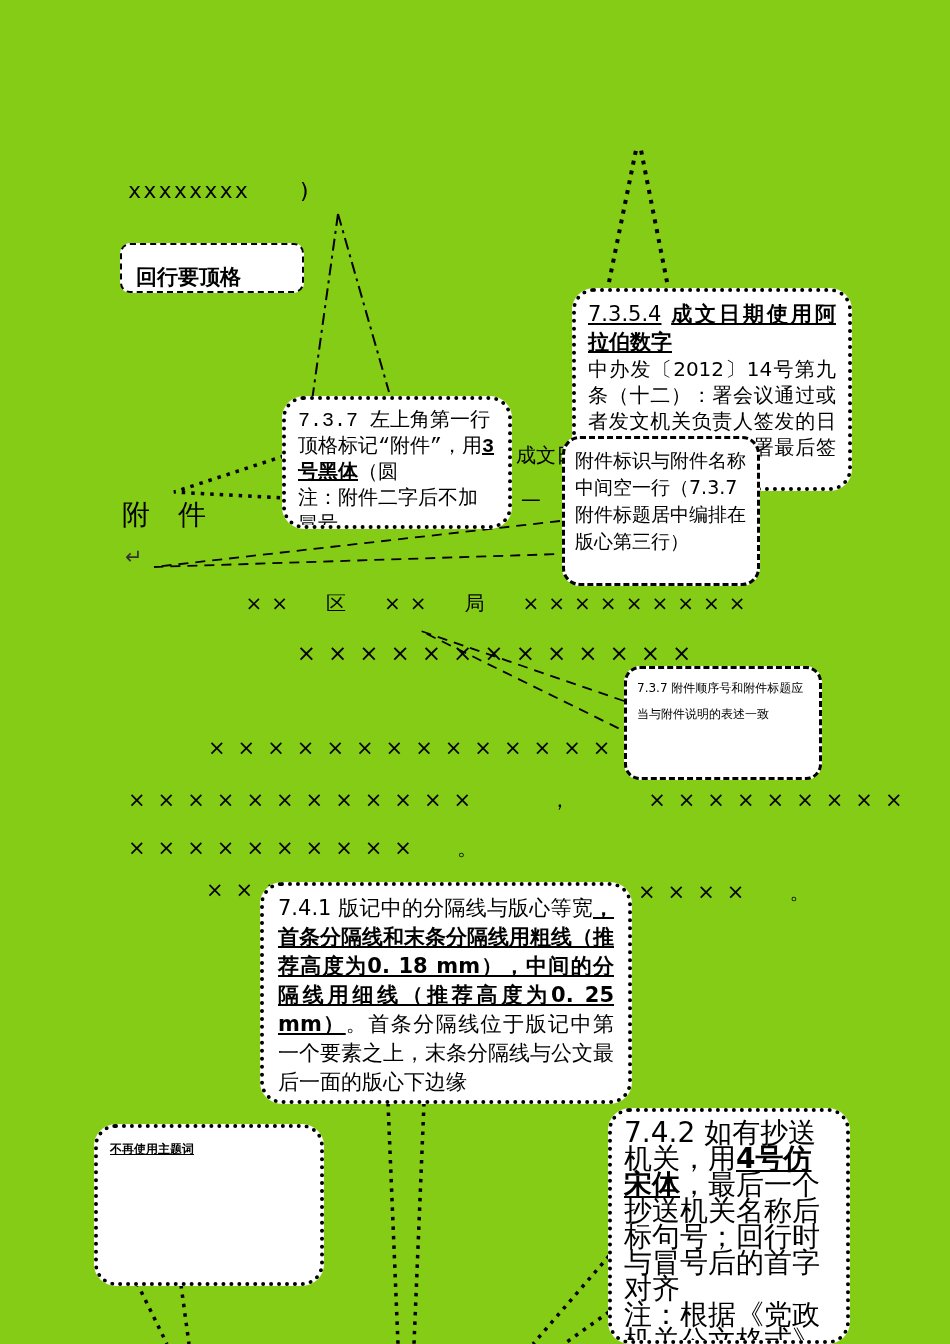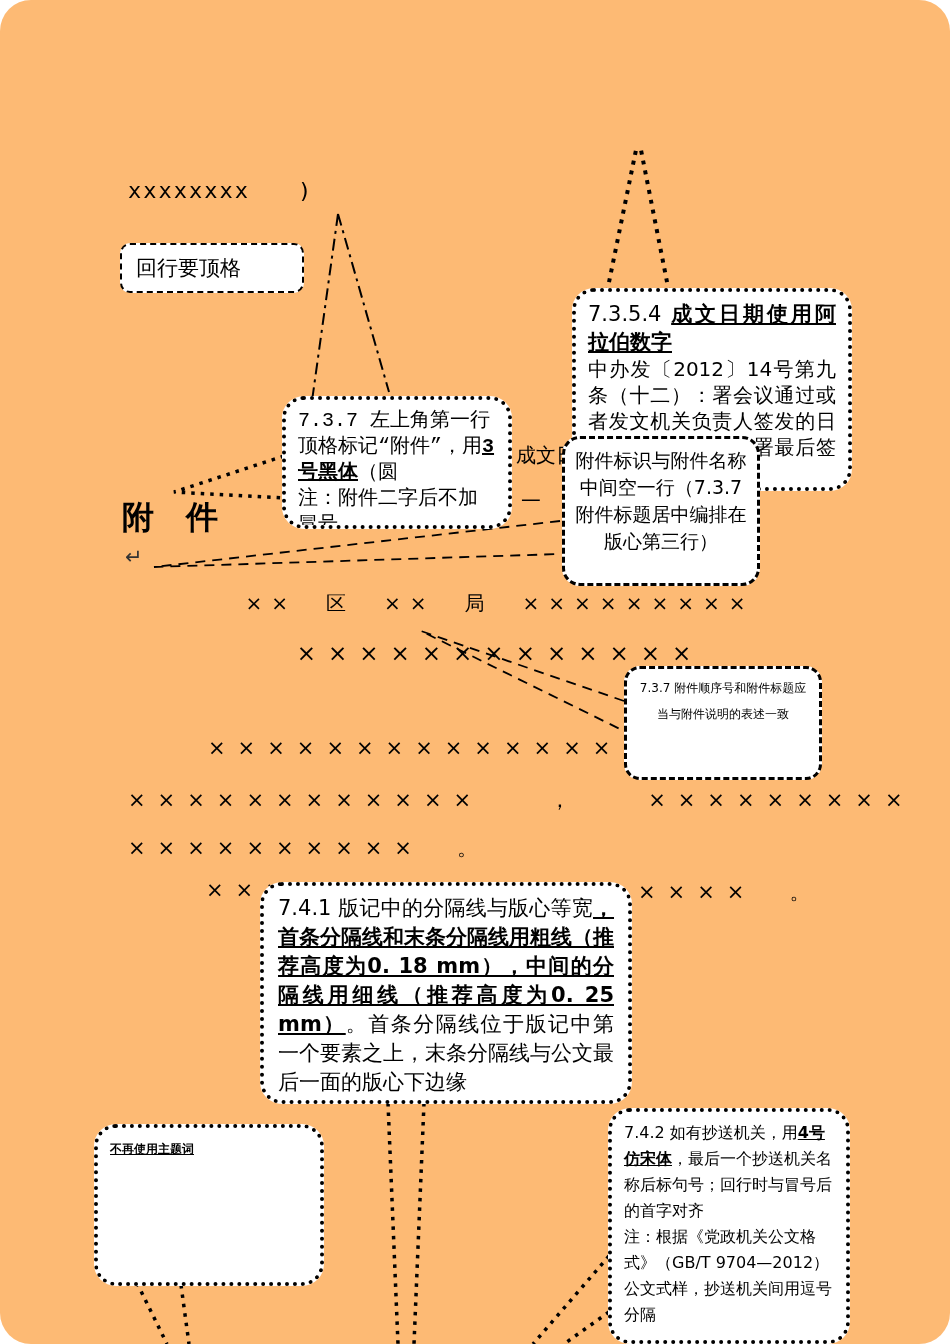--- a/index.html
+++ b/index.html
@@ -1,61 +1,60 @@
 <!DOCTYPE html>
 <html><head>
 <meta charset="utf-8">
 <style>
   * { margin:0; padding:0; box-sizing:border-box; }
   html,body { background:#fff; }
   .page {
-    position:relative; width:950px; height:1344px; background:#fdba74;
+    position:relative; width:950px; height:1344px; background:#84cc16;
     overflow:hidden; color:#000;
     font-family:"DejaVu Sans","Liberation Sans",sans-serif;
-    border-radius:31px;
   }
   .abs { position:absolute; }
   .overlay { position:absolute; left:0; top:0; z-index:2; pointer-events:none; }
   .dot4 { stroke:#000; stroke-width:4; stroke-dasharray:4 6; fill:none; }
   .dot3 { stroke:#000; stroke-width:3.5; stroke-dasharray:3.5 6; fill:none; }
   .dashdot { stroke:#000; stroke-width:2; stroke-dasharray:12 5 3 5; fill:none; }
   .dashthin { stroke:#000; stroke-width:1.8; stroke-dasharray:10 7; fill:none; }
 
   .callout {
     position:absolute; background:#fff; border:4px dotted #000;
     border-radius:22px; overflow:hidden;
   }
   .dashbox {
     position:absolute; background:#fff; border:3px dashed #000;
-    border-radius:18px; overflow:hidden;text-align:center;
+    border-radius:18px; overflow:hidden;
   }
   .bu { font-weight:bold; text-decoration:underline; }
-  .u { }
+  .u { text-decoration:underline; }
   .blk { display:block; }
 
   .top-text { left:128px; top:176px; font-size:22px; letter-spacing:2px;
               font-family:"DejaVu Sans Mono","Liberation Mono",monospace; z-index:1; }
   .return-box { left:120px; top:243px; width:184px; height:50px;
                 border:2px dashed #000; border-radius:10px; display:flex;
-                align-items:center; padding:0 14px; font-size:21px; z-index:3; background:#fff; }
+                align-items:flex-end; padding:0 14px; font-size:21px; z-index:3; background:#fff;font-weight:bold; }
 
   .c-date { left:572px; top:288px; width:280px; height:203px; padding:8px 12px;
             font-size:20px; line-height:26px; z-index:5; text-align:justify; }
   .c-date .title { font-size:21px; line-height:28px; }
 
   .c-mark { left:282px; top:396px; width:230px; height:133px; padding:8px 12px;
             font-size:20px; line-height:26px; z-index:8;font-family:Liberation Mono, monospace; }
 
   .frag1 { left:516px; top:442px; font-size:20px; z-index:4; }
   .frag2 { left:521px; top:488px; font-size:20px; z-index:4; }
 
   .c-blank { left:562px; top:436px; width:198px; height:150px; padding:8px 10px;
              font-size:19px; line-height:27px; z-index:9; }
 
-  .fujian { left:122px; top:496px; font-size:32px; font-weight:bold; z-index:1; }
+  .fujian { left:122px; top:496px; font-size:28px; font-weight:normal; z-index:1; }
   .pmark { left:125px; top:545px; font-size:21px; color:#333; z-index:1; }
 
   .h1 { left:215px; top:590px; width:570px; text-align:center; font-size:20px;
         letter-spacing:9px; z-index:1; }
   .h2 { left:215px; top:640px; width:570px; text-align:center; font-size:23px;
         letter-spacing:12px; z-index:1; }
 
   .row { font-size:21px; letter-spacing:12px; z-index:1; white-space:nowrap; }
   .r1 { left:208px; top:736px; }
   .r2 { left:128px; top:786px; }
@@ -66,21 +65,21 @@
   .c-order { left:624px; top:666px; width:198px; height:114px; padding:6px 10px;
              font-size:12px; line-height:26px; z-index:6; border-radius:16px; }
 
   .c-sep { left:260px; top:882px; width:372px; height:222px; padding:8px 14px;
            font-size:21px; line-height:29px; z-index:6; text-align:justify; }
 
   .c-subj { left:94px; top:1124px; width:230px; height:162px; padding:8px 12px;
             font-size:12px; line-height:27px; z-index:6; }
 
   .c-copy { left:608px; top:1108px; width:242px; height:236px; padding:8px 12px;
-            font-size:16px; line-height:26px; z-index:6; }
+            font-size:28px; line-height:26px; z-index:6; }
 </style>
 </head>
 <body>
 
 <div class="page">
 
   <svg class="overlay" width="950" height="1344">
     <path class="dot4" d="M607 292 L636 150 M669 292 L641 150"></path>
     <path class="dashdot" d="M338 214 L312 401 M338 214 L389 392"></path>
     <path class="dot3" d="M284 456 L174 492 L284 498"></path>

